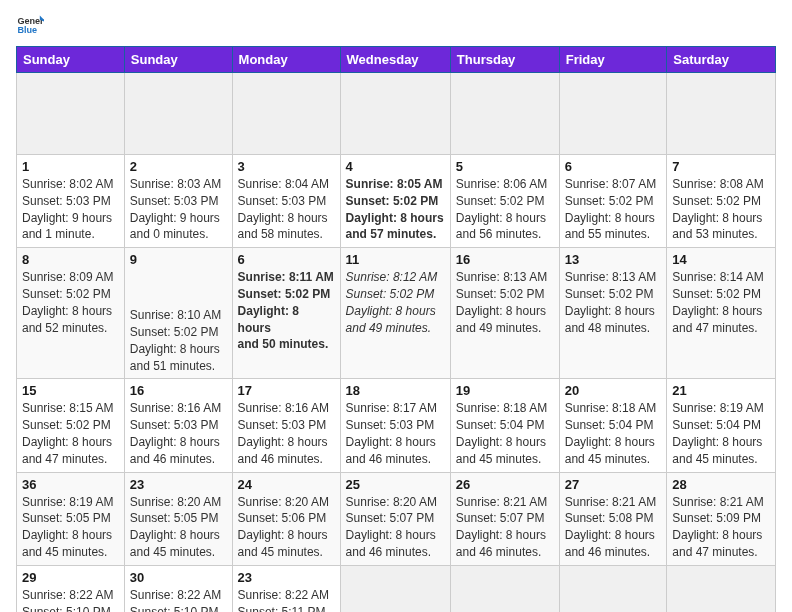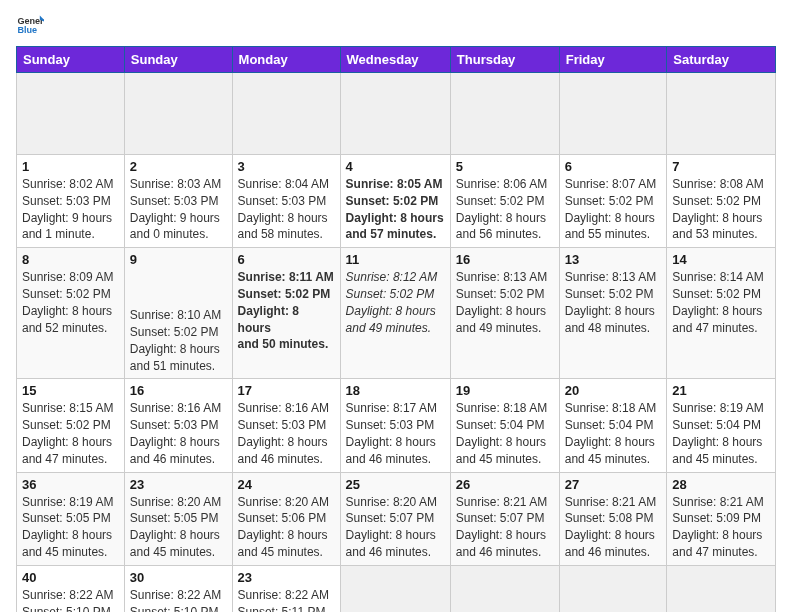--- a/index.html
+++ b/index.html
@@ -325,21 +325,21 @@
           <td>
             <span class="day-num">28</span>
             <div class="day-detail" style="white-space: pre-line;">Sunrise: 8:21 AM
 Sunset: 5:09 PM
 Daylight: 8 hours
 and 47 minutes.</div>
           </td>
         </tr>
         <tr>
           <td>
-            <span class="day-num">40</span>
+            <span class="day-num">29</span>
             <div class="day-detail" style="white-space: pre-line;">Sunrise: 8:22 AM
 Sunset: 5:10 PM
 Daylight: 8 hours
 and 48 minutes.</div>
           </td>
           <td>
             <span class="day-num">30</span>
             <div class="day-detail" style="white-space: pre-line;">Sunrise: 8:22 AM
 Sunset: 5:10 PM
 Daylight: 8 hours

